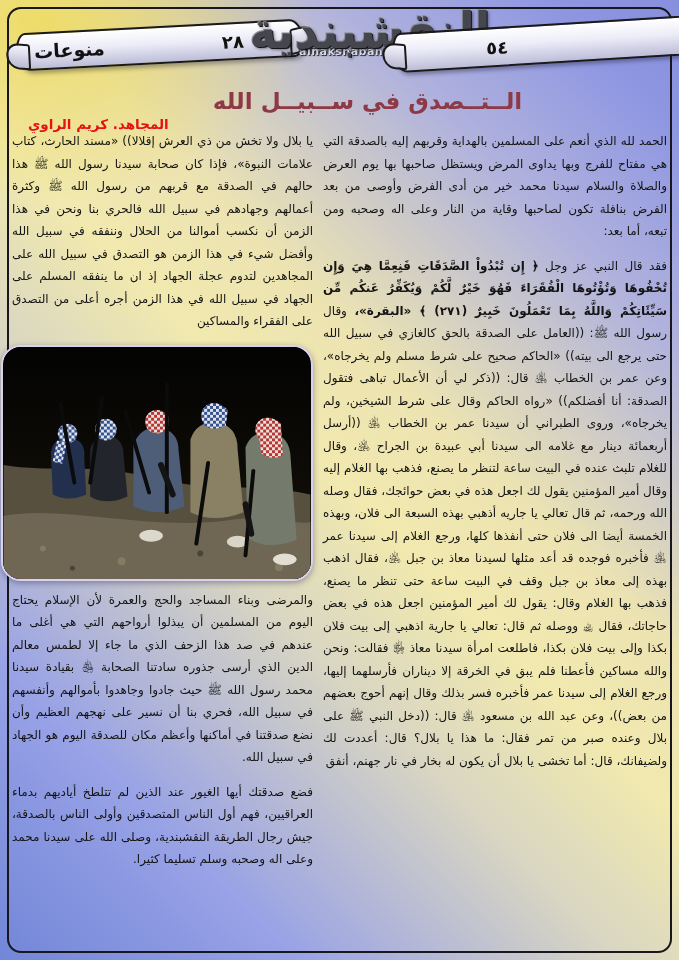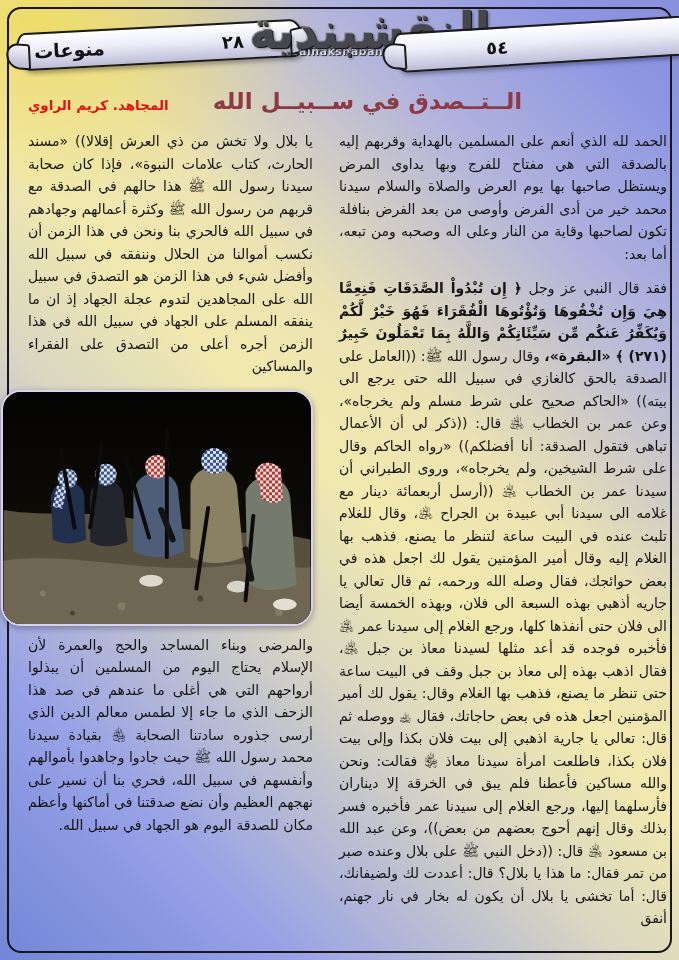--- a/index.html
+++ b/index.html
@@ -75,32 +75,32 @@
   }
   
   .title-row{position:relative;height:40px;z-index:2;}
   .title{
     margin:0;text-align:center;transform:translateX(28px);
     font-size:23px;font-weight:bold;color:#8d3a46;
     direction:rtl;
     letter-spacing:0;
   }
   .byline{
-    position:absolute;left:28px;top:9px;
+    position:absolute;left:28px;top:28px;
     font-size:13.5px;font-weight:bold;color:#e51212;
     direction:rtl;
   }
   
   .columns{
     position:relative;z-index:2;
     display:flex;direction:rtl;
     gap:10px;padding:2px 12px 0 12px;
   }
   .col{direction:rtl;text-align:justify;color:#141414;}
-  .col p{margin:0 0 12px 16px;font-size:14px;line-height:22.5px;}
+  .col p{margin:0 0 12px 0;font-size:12px;line-height:22.5px;}
   .col-right{width:344px;}
   .col-left{flex:1;min-width:0;}
   .quran{font-weight:bold;}
   
   .photo{
     margin:4px auto 8px auto;width:308px;height:232px;
     border-radius:20px;overflow:hidden;
     border:2px solid #d8d2ee;
     box-shadow:0 2px 6px rgba(30,30,70,.4);
     background:#000;
@@ -207,16 +207,17 @@
             <line x1="254" y1="126" x2="246" y2="212"></line>
           </g>
           <g stroke="#141414" stroke-width="6" stroke-linecap="round">
             <line x1="160" y1="120" x2="172" y2="150"></line>
             <line x1="246" y1="160" x2="252" y2="190"></line>
           </g>
         </svg>
       </figure>
 
       <p>والمرضى وبناء المساجد والحج والعمرة لأن الإسلام يحتاج اليوم من المسلمين أن يبذلوا أرواحهم التي هي أغلى ما عندهم في صد هذا الزحف الذي ما جاء إلا لطمس معالم الدين الذي أرسى جذوره سادتنا الصحابة ﵃ بقيادة سيدنا محمد رسول الله ﷺ حيث جادوا وجاهدوا بأموالهم وأنفسهم في سبيل الله، فحري بنا أن نسير على نهجهم العظيم وأن نضع صدقتنا في أماكنها وأعظم مكان للصدقة اليوم هو الجهاد في سبيل الله.</p>
+      <p>فضع صدقتك أيها الغيور عند الذين لم تتلطخ أياديهم بدماء العراقيين، فهم أول الناس المتصدقين وأولى الناس بالصدقة، جيش رجال الطريقة النقشبندية، وصلى الله على سيدنا محمد وعلى اله وصحبه وسلم تسليما كثيرا.</p>
     </section>
 
   </main>
 </div>
 
 </body></html>

